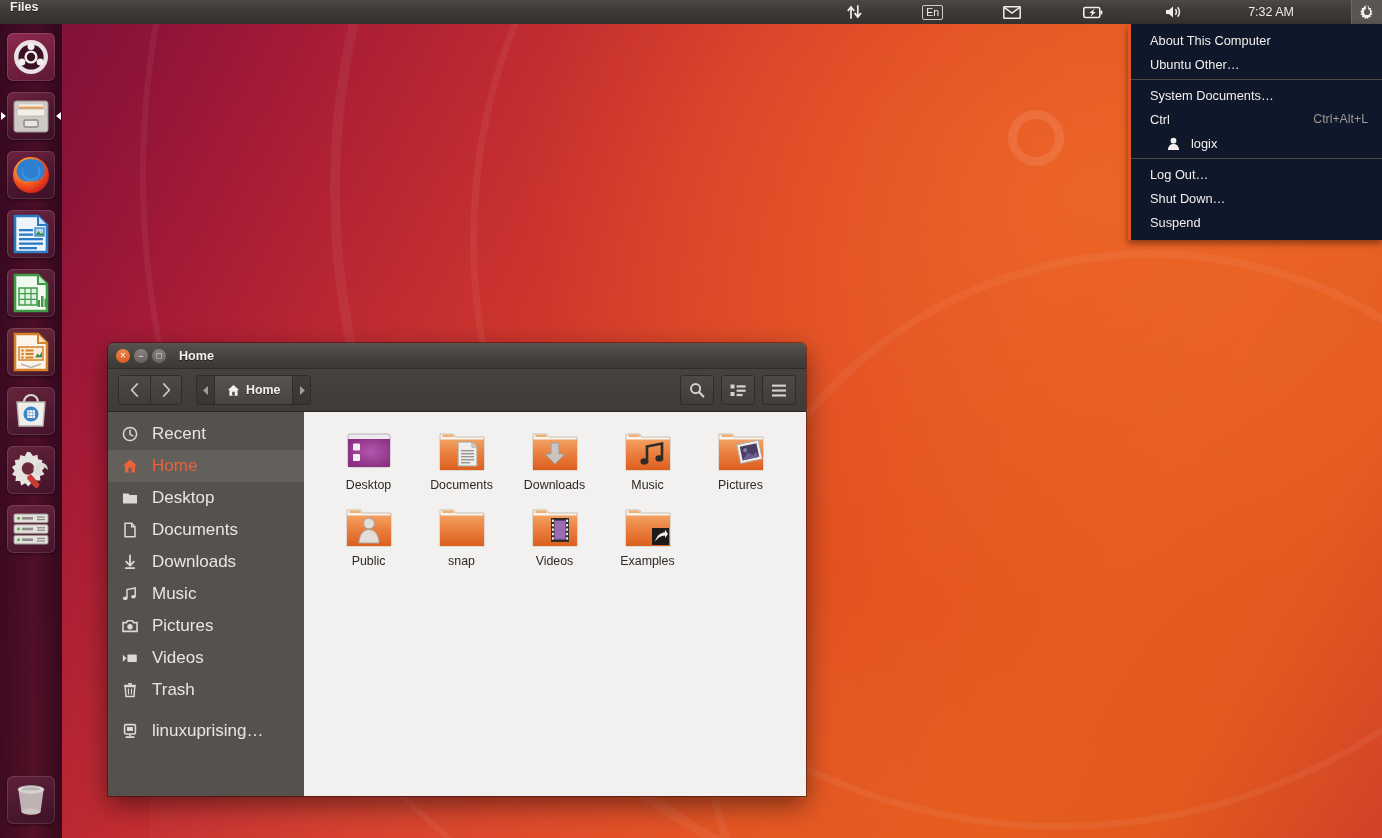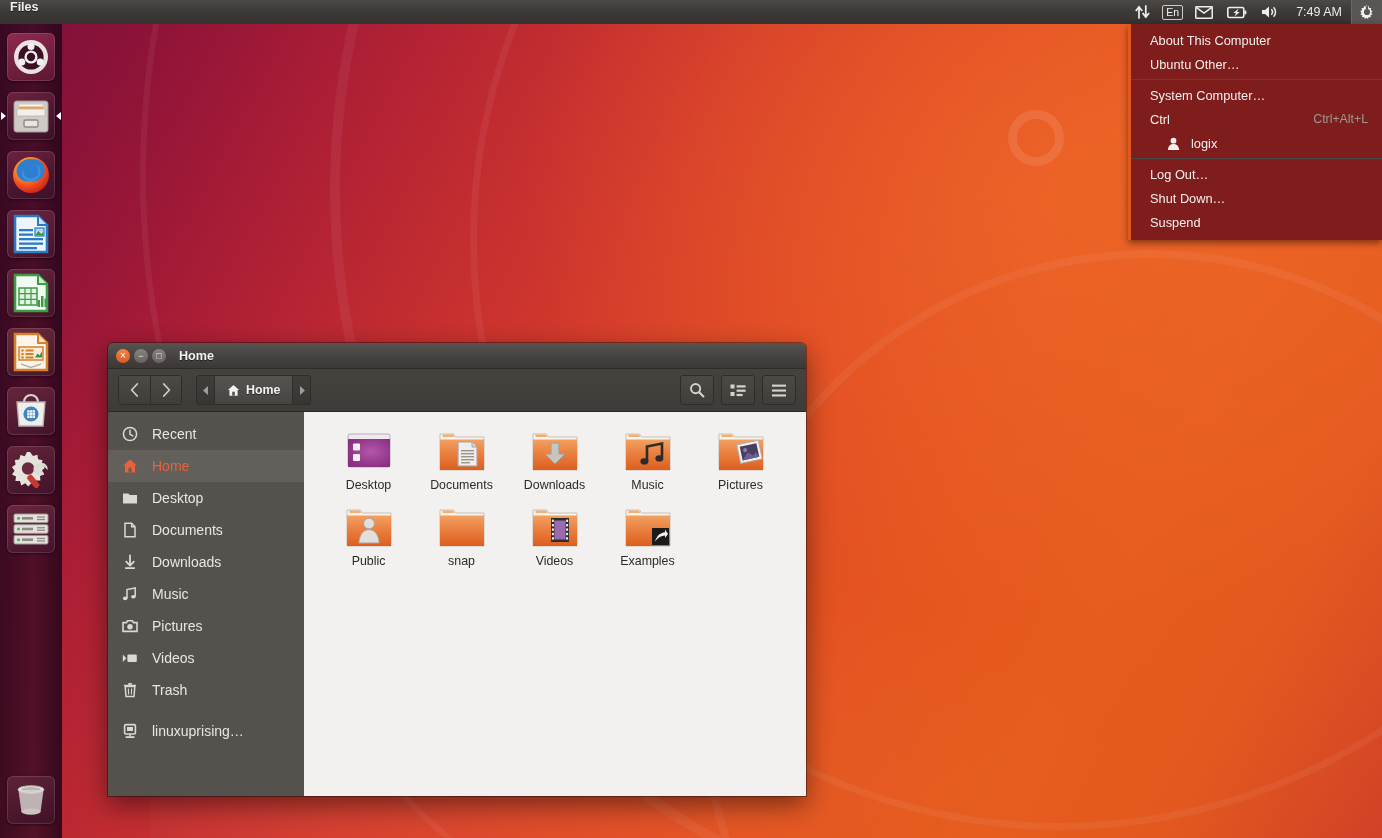--- a/index.html
+++ b/index.html
@@ -40,34 +40,34 @@
          background:radial-gradient(ellipse at 30% 50%, rgba(255,255,255,0.045), rgba(255,255,255,0) 70%); }
 
   
   #panel{
     position:absolute; left:0; top:0; width:1382px; height:24px;
     background:linear-gradient(180deg,#4b4845 0%,#3c3936 48%,#343130 100%);
     display:flex; align-items:flex-start; z-index:60;
     font-size:12.5px; color:#f2f0ee;
   }
   #panel-app{ margin-left:10px; font-weight:bold; text-shadow:0 1px 0 rgba(0,0,0,.6); }
-  #indicators{ margin-left:auto; display:flex; align-items:center; height:24px; }
+  #indicators{ margin-left:auto; display:flex; align-items:center; height:24px;gap:48px; }
   .ind{ display:flex; align-items:center; justify-content:center; height:24px;
         padding:0 7px; color:#eceaea; font-size:12px; }
   .ind svg{ display:block; }
   #ind-lang{ padding:0 5px; }
   #lang-box{ border:1px solid #cfcac5; border-radius:2px; padding:0px 3px;
              font-size:10.5px; line-height:13px; color:#f4f2f0; }
   #ind-clock{ padding:0 9px; font-size:12.5px; }
   #ind-gear{ background:#5a5653; padding:0 7px; border-left:1px solid #6b6764; }
 
   
   #session-menu{
     position:absolute; right:0; top:24px; width:254px;
-    background:#7f1d1d; z-index:70;
+    background:#0f172a; z-index:70;
     border-left:3px solid #e2571e;
     padding:4px 0 6px 0;
     box-shadow:0 3px 7px rgba(0,0,0,.45);
   }
   .mi{ display:flex; align-items:center; height:24px; padding:0 14px 0 19px;
        color:#f2efed; font-size:12.8px; white-space:nowrap; }
   .mi .accel{ margin-left:auto; color:#9d9892; font-size:12.3px; }
   .mi-user{ padding-left:36px; }
   .mi-user .uicon{ margin-right:11px; display:flex; }
   .msep{ height:1px; background:#4c4a46; margin:3px 0; }
@@ -133,21 +133,21 @@
           border-left:1px solid #2f2d2b; border-right:1px solid #2f2d2b;
           text-shadow:0 1px 0 rgba(0,0,0,.5); }
   #tb-right{ margin-left:auto; display:flex; gap:7px; }
   .tbtn-sq{ width:34px;height:30px; border:1px solid #2f2d2b; border-radius:3px;
             background:linear-gradient(180deg,#4d4a46,#403d3a); color:#d6d3cf;
             display:flex;align-items:center;justify-content:center; }
 
   #fmbody{ flex:1; display:flex; min-height:0; }
   #sidebar{ width:196px; flex:0 0 196px; background:#55524e; padding-top:6px; overflow:hidden; }
   .sbi{ display:flex; align-items:center; height:32px; padding-left:14px;
-        color:#e8e5e2; font-size:14px;text-align:center; }
+        color:#e8e5e2; font-size:17px;text-align:center; }
   .sbi .sicon{ width:30px; display:flex; align-items:center; color:#dcd8d4; flex:0 0 30px; }
   .sbi.active{ background:#635f5a; color:#e8623a; }
   .sbi.active .sicon{ color:#e8623a; }
   .sb-gap{ height:9px; }
 
   #files{ flex:1; background:#f2f1ef; padding:16px 0 0 18px;
           display:flex; flex-wrap:wrap; align-content:flex-start; overflow:hidden; }
   .fitem{ width:93px; height:76px; display:flex; flex-direction:column;
           align-items:center; justify-content:flex-start; }
   .fic{ width:48px; height:46px; position:relative; }
@@ -198,21 +198,21 @@
     </div>
 
     <div class="ind">
       <svg width="19" height="14" viewBox="0 0 19 14">
         <path d="M1 5 L4 5 L8 1.4 L8 12.6 L4 9 L1 9 Z" fill="#f0eeec"></path>
         <path d="M10.3 4.3 A4 4 0 0 1 10.3 9.7" fill="none" stroke="#f0eeec" stroke-width="1.5"></path>
         <path d="M12.6 2.3 A6.8 6.8 0 0 1 12.6 11.7" fill="none" stroke="#f0eeec" stroke-width="1.5"></path>
       </svg>
     </div>
 
-    <div class="ind" id="ind-clock">7:49 AM</div>
+    <div class="ind" id="ind-clock">7:32 AM</div>
 
     <div class="ind" id="ind-gear">
       <svg width="16" height="16" viewBox="0 0 16 16">
         <path fill="#f3f1ef" d="M8 0.6 6.9 2.6 5.1 1.9 4.6 4.1 2.6 4.1 3.1 6.2 1.2 7.1 2.6 8.7 1.3 10.4 3.3 11.1 3 13.2 5.1 13 5.8 15 7.4 13.7 9 15 9.7 13 11.8 13.2 11.5 11.1 13.5 10.4 12.2 8.7 13.6 7.1 11.7 6.2 12.2 4.1 10.2 4.1 9.7 1.9 7.9 2.6Z"></path>
         <circle cx="8" cy="8" r="3.1" fill="#5a5653"></circle>
         <rect x="6.9" y="2.2" width="2.2" height="5" fill="#5a5653"></rect>
       </svg>
     </div>
 
   </div>
@@ -220,21 +220,21 @@
 
 <div id="session-menu">
     <div class="mi">
       <span>About This Computer</span>
     </div>
     <div class="mi">
       <span>Ubuntu Other…</span>
     </div>
     <div class="msep"></div>
     <div class="mi">
-      <span>System Computer…</span>
+      <span>System Documents…</span>
     </div>
     <div class="mi">
       <span>Ctrl</span>
       <span class="accel">Ctrl+Alt+L</span>
     </div>
     <div class="mi mi-user">
       <span class="uicon">
         <svg width="13" height="13" viewBox="0 0 14 14">
           <circle cx="7" cy="4" r="3.1" fill="#f2efed"></circle>
           <path d="M0.9 14 C1.3 9.4 4 7.6 7 7.6 C10 7.6 12.7 9.4 13.1 14 Z" fill="#f2efed"></path>

